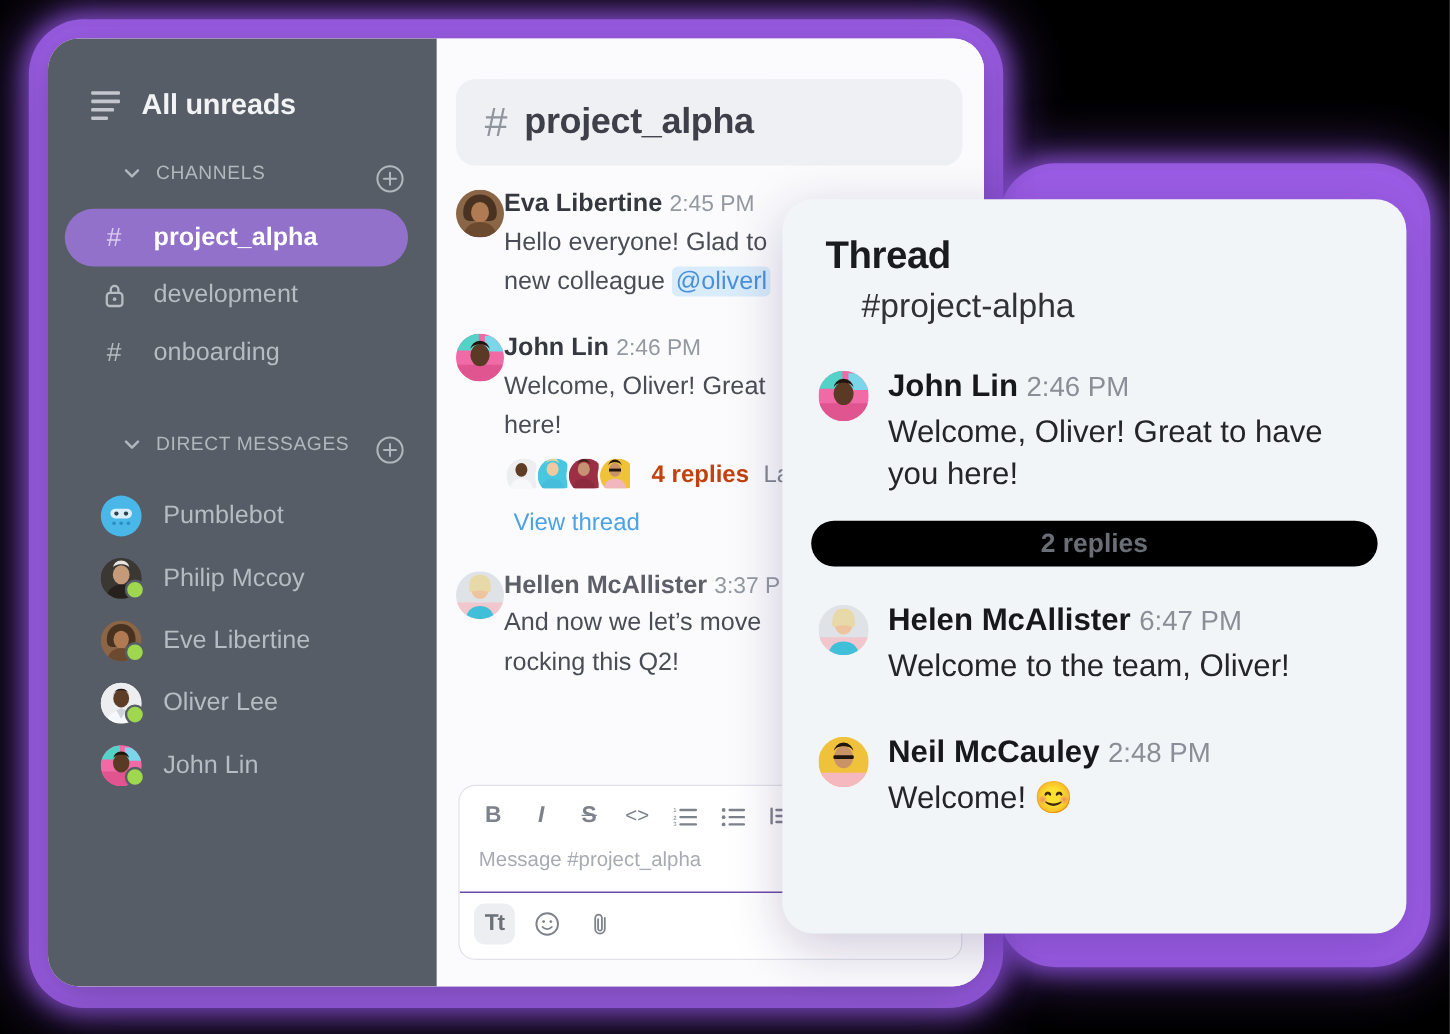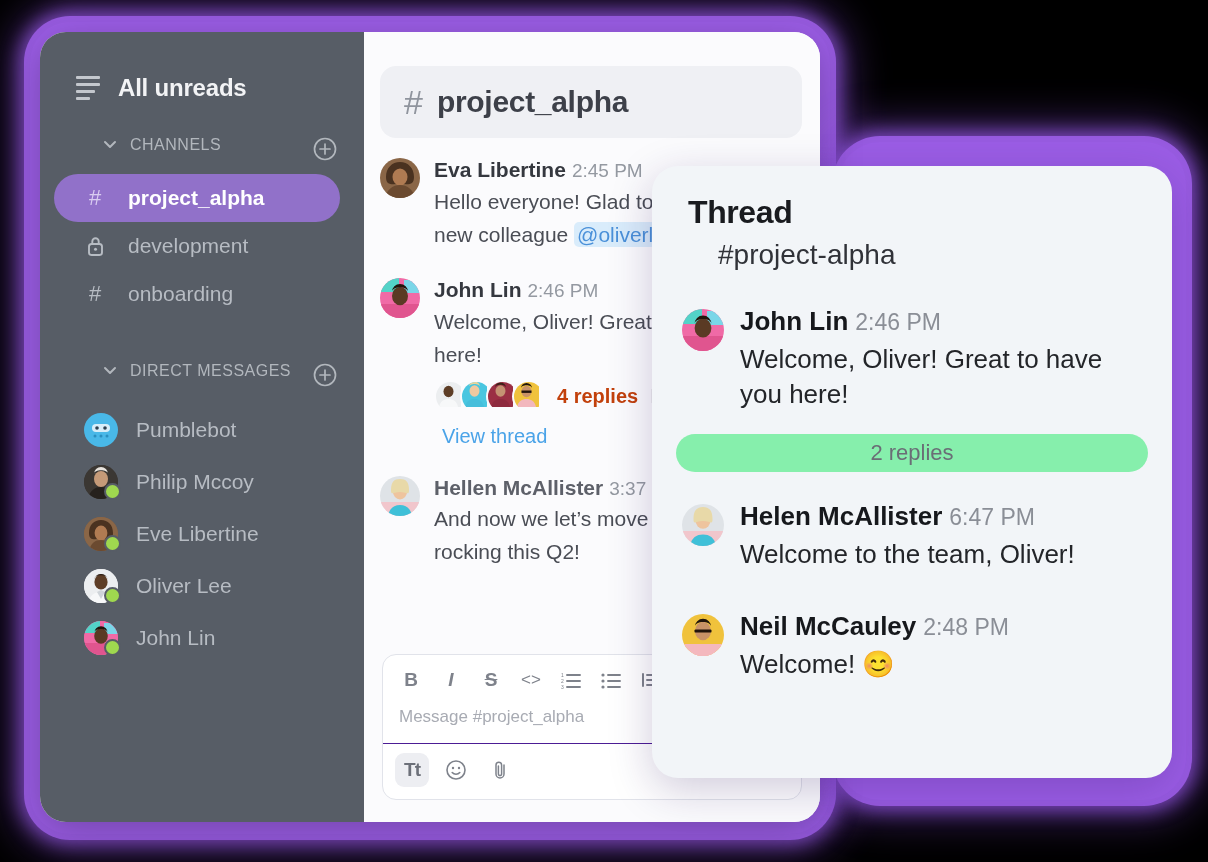--- a/index.html
+++ b/index.html
@@ -217,21 +217,20 @@
   }
   .chan-header .nm {
     font-size: 30px;
     font-weight: bold;
     color: #3d4049;
     letter-spacing: -0.3px;
   }
 
   .msg {
     display: flex;
-    gap: 14px;
     padding: 18px 16px 0 16px;
   }
   .msg .ava {
     width: 40px; height: 40px;
     flex: 0 0 40px;
     border-radius: 50%;
     overflow: hidden;
     margin-top: 2px;
   }
   .msg-body { flex: 1; min-width: 0; }
@@ -405,24 +404,25 @@
   .th-text {
     font-size: 26px;
     color: #232529;
     line-height: 1.36;
     margin-top: 4px;
   }
   .th-divider {
     margin: 22px 24px 4px 24px;
     height: 38px;
     border-radius: 19px;
-    background: #86efac;
+    background: #000000;
     display: flex;
     align-items: center;
     justify-content: center;
+    font-weight: bold;
   }
   .th-divider span {
     font-size: 22px;
     color: #6a6e76;
   }
 
   
   .face { position: relative; background: #cfd3da; }
 </style>
 </head>

